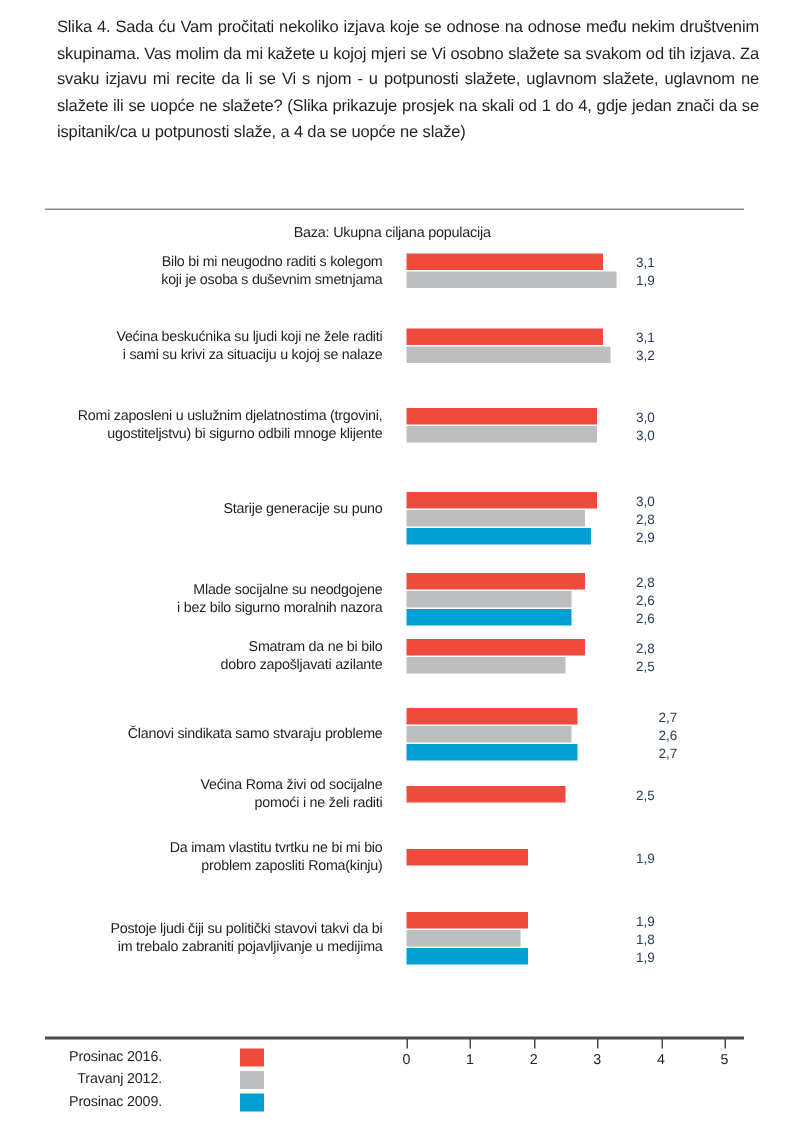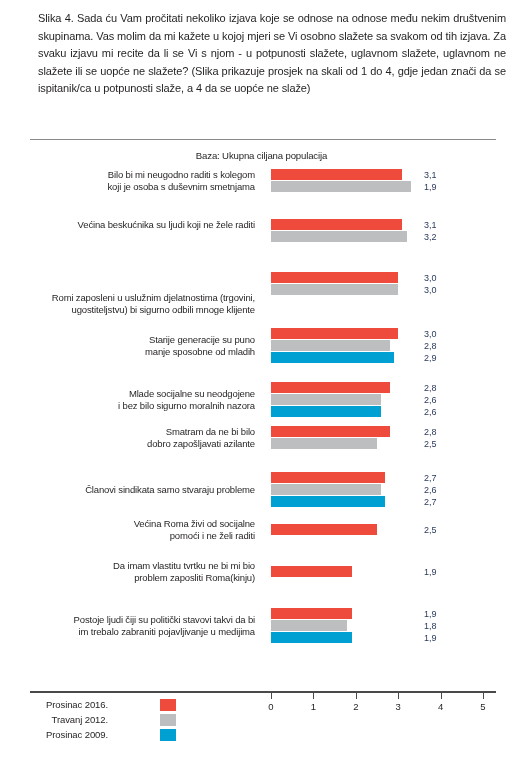--- a/index.html
+++ b/index.html
@@ -154,48 +154,48 @@
           <div class="bar gray" title="Travanj 2012.: 3,3" style="width: 139.92px;"></div>
         </div>
         <div class="vals" style="top: -0.5px;">
           <div class="val">3,1</div>
           <div class="val">1,9</div>
         </div>
       </div>
       <div class="group" style="top: 59px;">
         <div class="glabel" style="top: 0.4px;">
           <div>Većina beskućnika su ljudi koji ne žele raditi</div>
+          <div>i sami su krivi za situaciju u kojoj se nalaze</div>
         </div>
         <div class="bars">
           <div class="bar red" title="Prosinac 2016.: 3,1" style="width: 131.44px;"></div>
           <div class="bar gray" title="Travanj 2012.: 3,2" style="width: 135.68px;"></div>
         </div>
         <div class="vals" style="top: -0.5px;">
           <div class="val">3,1</div>
           <div class="val">3,2</div>
         </div>
       </div>
       <div class="group" style="top: 112px;">
-        <div class="glabel" style="top: 0.4px; margin-top: 20px;">
+        <div class="glabel" style="top: 0.4px;">
           <div>Romi zaposleni u uslužnim djelatnostima (trgovini,</div>
           <div>ugostiteljstvu) bi sigurno odbili mnoge klijente</div>
         </div>
         <div class="bars">
           <div class="bar red" title="Prosinac 2016.: 3,0" style="width: 127.2px;"></div>
           <div class="bar gray" title="Travanj 2012.: 3,0" style="width: 127.2px;"></div>
         </div>
         <div class="vals" style="top: -0.5px;">
           <div class="val">3,0</div>
           <div class="val">3,0</div>
         </div>
       </div>
       <div class="group" style="top: 168px;">
         <div class="glabel" style="top: 6.4px;">
           <div>Starije generacije su puno</div>
-          <div>manje sposobne od mladih</div>
         </div>
         <div class="bars">
           <div class="bar red" title="Prosinac 2016.: 3,0" style="width: 127.2px;"></div>
           <div class="bar gray" title="Travanj 2012.: 2,8" style="width: 118.72px;"></div>
           <div class="bar blue" title="Prosinac 2009.: 2,9" style="width: 122.96px;"></div>
         </div>
         <div class="vals" style="top: -0.5px;">
           <div class="val">3,0</div>
           <div class="val">2,8</div>
           <div class="val">2,9</div>
@@ -233,21 +233,21 @@
       </div>
       <div class="group" style="top: 312px;">
         <div class="glabel" style="top: 12.2px;">
           <div>Članovi sindikata samo stvaraju probleme</div>
         </div>
         <div class="bars">
           <div class="bar red" title="Prosinac 2016.: 2,7" style="width: 114.48px;"></div>
           <div class="bar gray" title="Travanj 2012.: 2,6" style="width: 110.24px;"></div>
           <div class="bar blue" title="Prosinac 2009.: 2,7" style="width: 114.48px;"></div>
         </div>
-        <div class="vals" style="top: -0.5px;">
+        <div class="vals" style="top: -0.5px; margin-left: 15px;">
           <div class="val">2,7</div>
           <div class="val">2,6</div>
           <div class="val">2,7</div>
         </div>
       </div>
       <div class="group" style="top: 364px;">
         <div class="glabel" style="top: -5.6px;">
           <div>Većina Roma živi od socijalne</div>
           <div>pomoći i ne želi raditi</div>
         </div>

